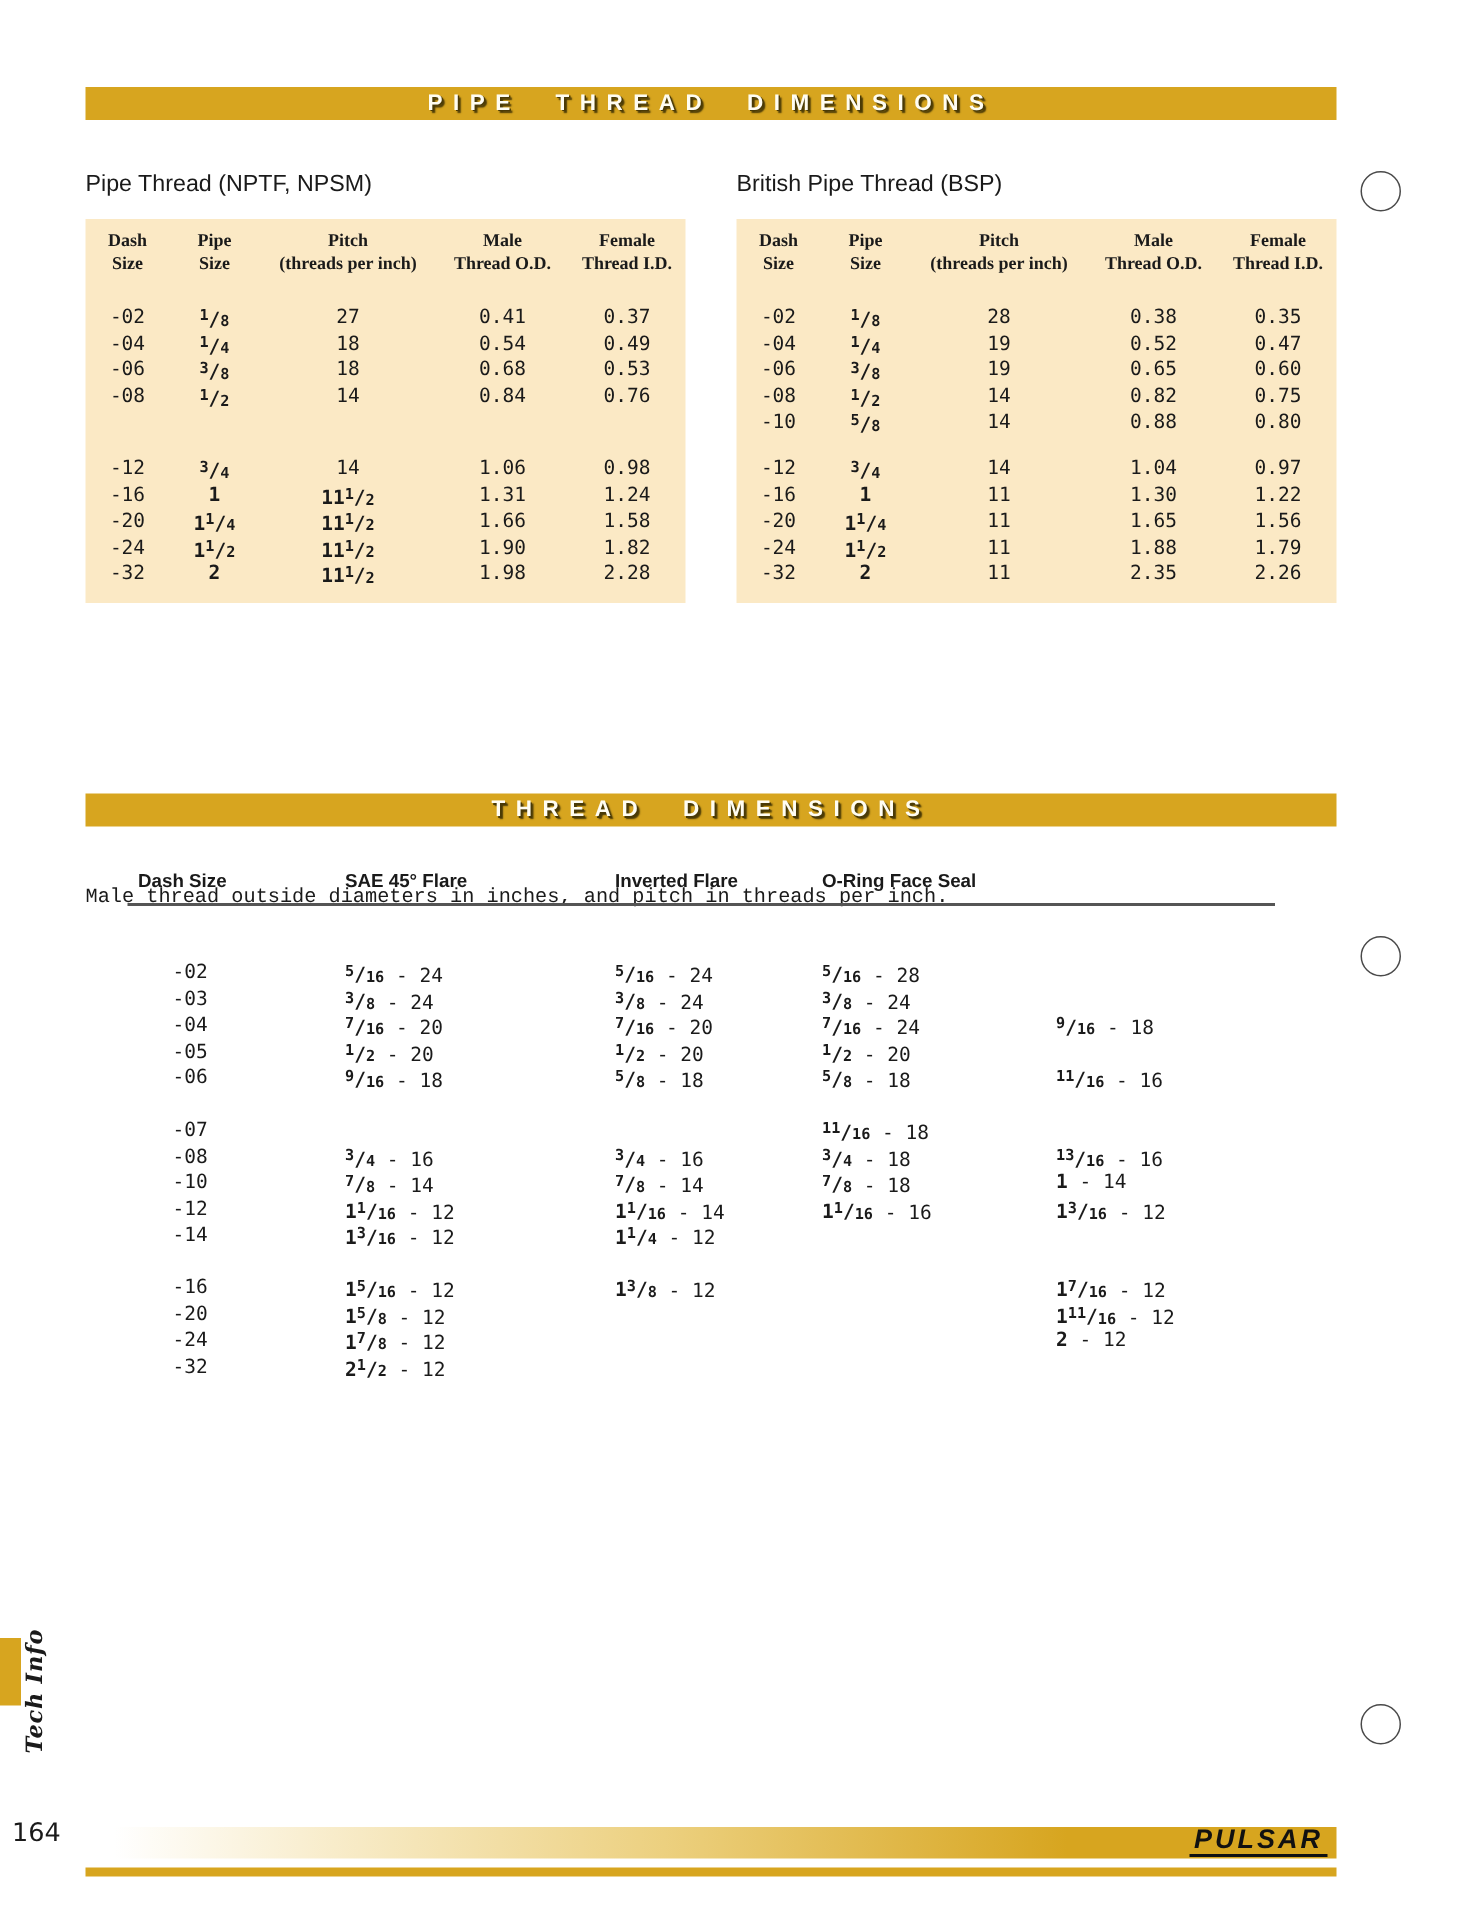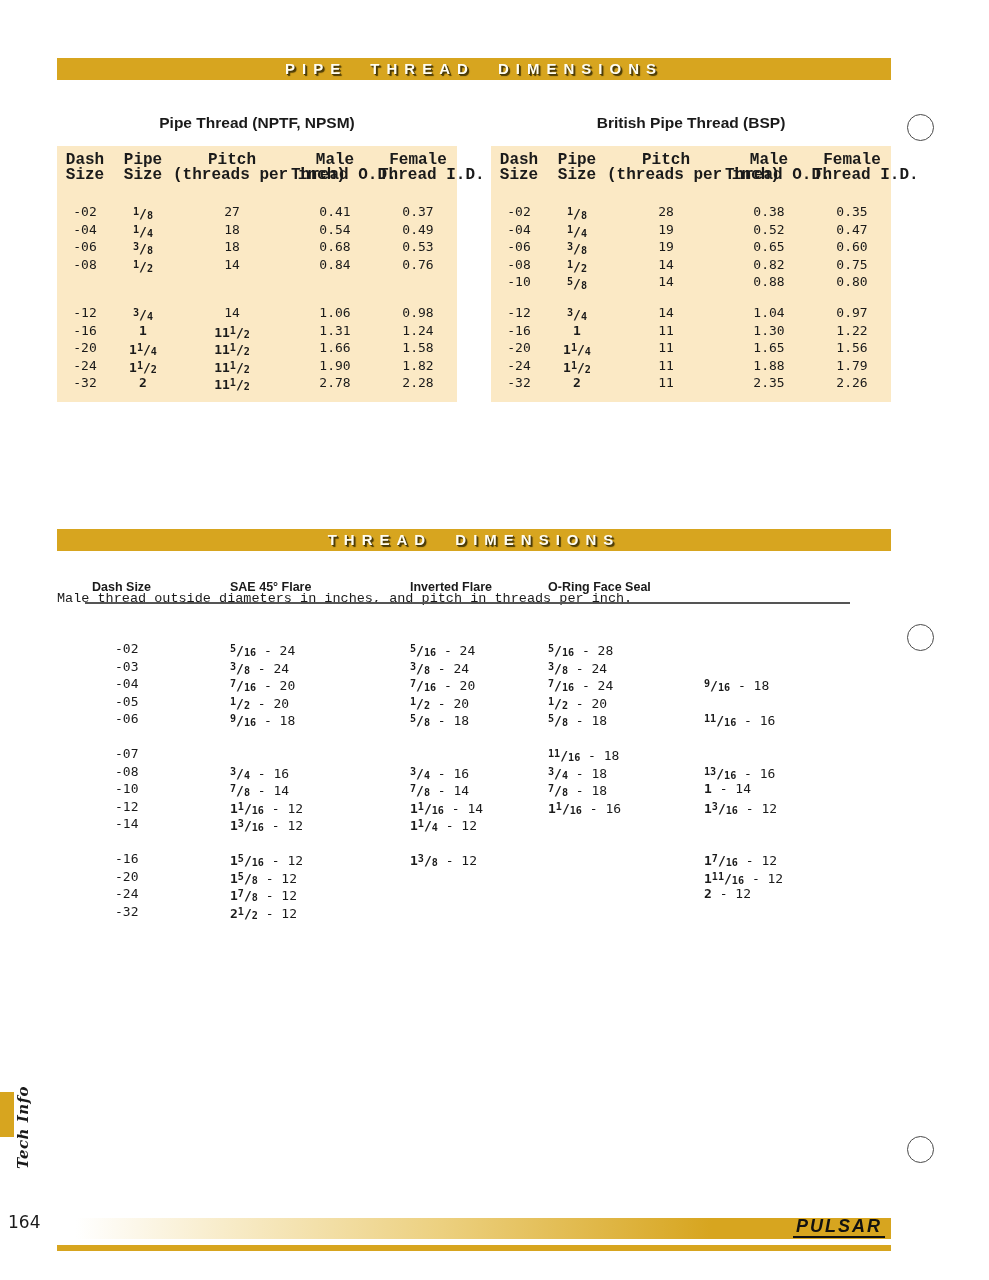--- a/index.html
+++ b/index.html
@@ -15,32 +15,32 @@
   .banner{position:absolute;left:57px;width:834px;height:22px;background:var(--gold);text-align:center;}
   .banner span{
     display:inline-block;color:#FFFDF2;font-weight:bold;font-size:15px;line-height:22px;
     letter-spacing:7px;word-spacing:12px;font-family:"Liberation Sans",sans-serif;
     text-shadow:1px 1px 0 #4a3a06,2px 2px 1px #4a3a06;
   }
   .banner1{top:58px;}
   .banner2{top:529px;}
 
   
-  .ptitle{position:absolute;top:114px;width:400px;text-align:center;font-weight:bold;font-size:15.5px;}
+  .ptitle{position:absolute;top:114px;width:400px;text-align:left;font-weight:normal;font-size:15.5px;}
   .ptitle.t0{left:57px;}
   .ptitle.t1{left:491px;}
 
   
   .ptable{position:absolute;top:146px;width:400px;background:var(--cream);padding:7px 0 10px 0;
           font-family:"DejaVu Sans Mono",monospace;font-size:13px;}
   .ptable.t0{left:57px;}
   .ptable.t1{left:491px;}
   .prow{display:flex;height:17.5px;line-height:17.5px;}
-  .prow.phead{height:auto;line-height:15px;font-family:Liberation Mono, monospace;
-              font-weight:bold;font-size:16px;margin-bottom:20px;justify-content:center;}
+  .prow.phead{height:auto;line-height:15px;font-family:Liberation Serif, serif;
+              font-weight:bold;font-size:12px;margin-bottom:20px;justify-content:center;}
   .ptable .cell{text-align:center;white-space:nowrap;}
   .ptable .cell:nth-child(1){width:56px;}
   .ptable .cell:nth-child(2){width:60px;font-weight:bold;}
   .ptable .cell:nth-child(3){width:118px;}
   .ptable .cell:nth-child(4){width:88px;}
   .ptable .cell:nth-child(5){width:78px;}
   .pgroup.g0{height:101px;overflow:hidden;}
 
   
   .subtitle{position:absolute;left:57px;top:559px;width:834px;text-align:left;
@@ -161,21 +161,21 @@
           <div class="cell">-24</div>
           <div class="cell"><span class="fr">1<sup>1</sup>/<sub>2</sub></span></div>
           <div class="cell"><span class="fr">11<sup>1</sup>/<sub>2</sub></span></div>
           <div class="cell">1.90</div>
           <div class="cell">1.82</div>
         </div>
         <div class="prow">
           <div class="cell">-32</div>
           <div class="cell">2</div>
           <div class="cell"><span class="fr">11<sup>1</sup>/<sub>2</sub></span></div>
-          <div class="cell">2.78</div>
+          <div class="cell">1.98</div>
           <div class="cell">2.28</div>
         </div>
       </div>
     </div>
   <div class="ptable t1">
       <div class="prow phead">
         <div class="cell">Dash<br>Size</div>
         <div class="cell">Pipe<br>Size</div>
         <div class="cell">Pitch<br>(threads per inch)</div>
         <div class="cell">Male<br>Thread O.D.</div>

